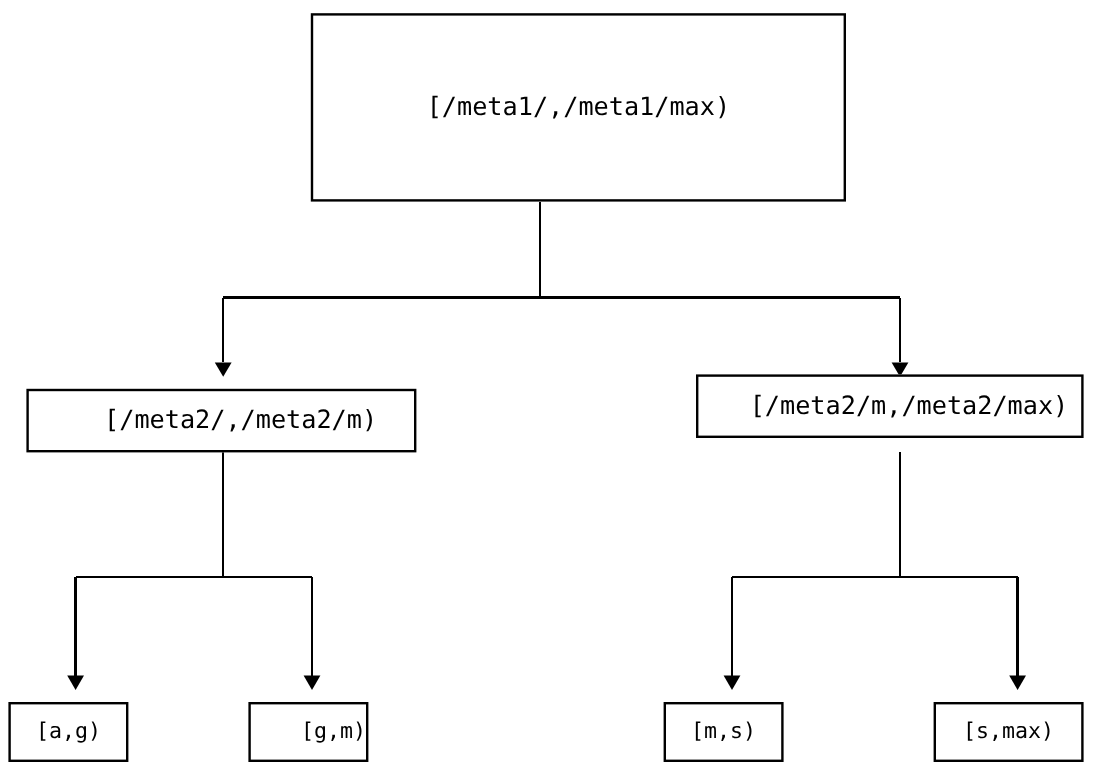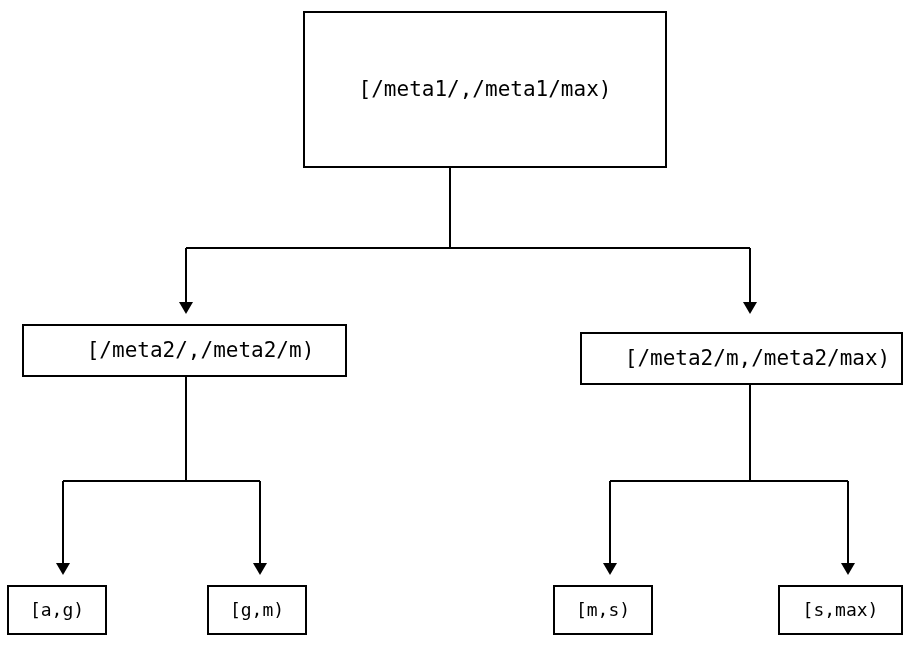--- a/index.html
+++ b/index.html
@@ -41,49 +41,48 @@
   }
   .node-label {
     display: block;
     line-height: 1;
     letter-spacing: 0px;
   }
   
   #node-root {
     left: 259px;
     top: 11px;
-    width: 364px;
+    width: 446px;
     height: 157px;
-    margin-left: 44px;
   }
   #node-root .node-label { font-size: 21px; }
   
   #node-meta2-low {
     left: 22px;
     top: 324px;
     width: 325px;
     height: 53px;
   }
   #node-meta2-high {
     left: 580px;
-    top: 332px;
+    top: 312px;
     width: 323px;
     height: 53px;
     justify-content: center;
   }
   #node-meta2-low .node-label,
   #node-meta2-high .node-label { font-size: 21px; margin-left: 32px; }
   
   .leaf {
     top: 585px;
     height: 50px;
   }
   .leaf .node-label { font-size: 18px; }
   #node-leaf-ag   { left: 7px;   width: 100px; }
-  #node-leaf-gm   { left: 207px; width: 100px; }
+  #node-leaf-gm   { left: 207px; width: 100px; justify-content: flex-end; }
   #node-leaf-ms   { left: 553px; width: 100px; }
   #node-leaf-smax { left: 778px; width: 125px; }
 </style>
 </head>
 <body>
 
 <div id="diagram-root">
 
   <svg id="edge-layer" viewBox="0 0 912 652" width="912" height="652" xmlns="http://www.w3.org/2000/svg">
     <g fill="none" stroke="#000000" stroke-width="2" shape-rendering="crispEdges">

